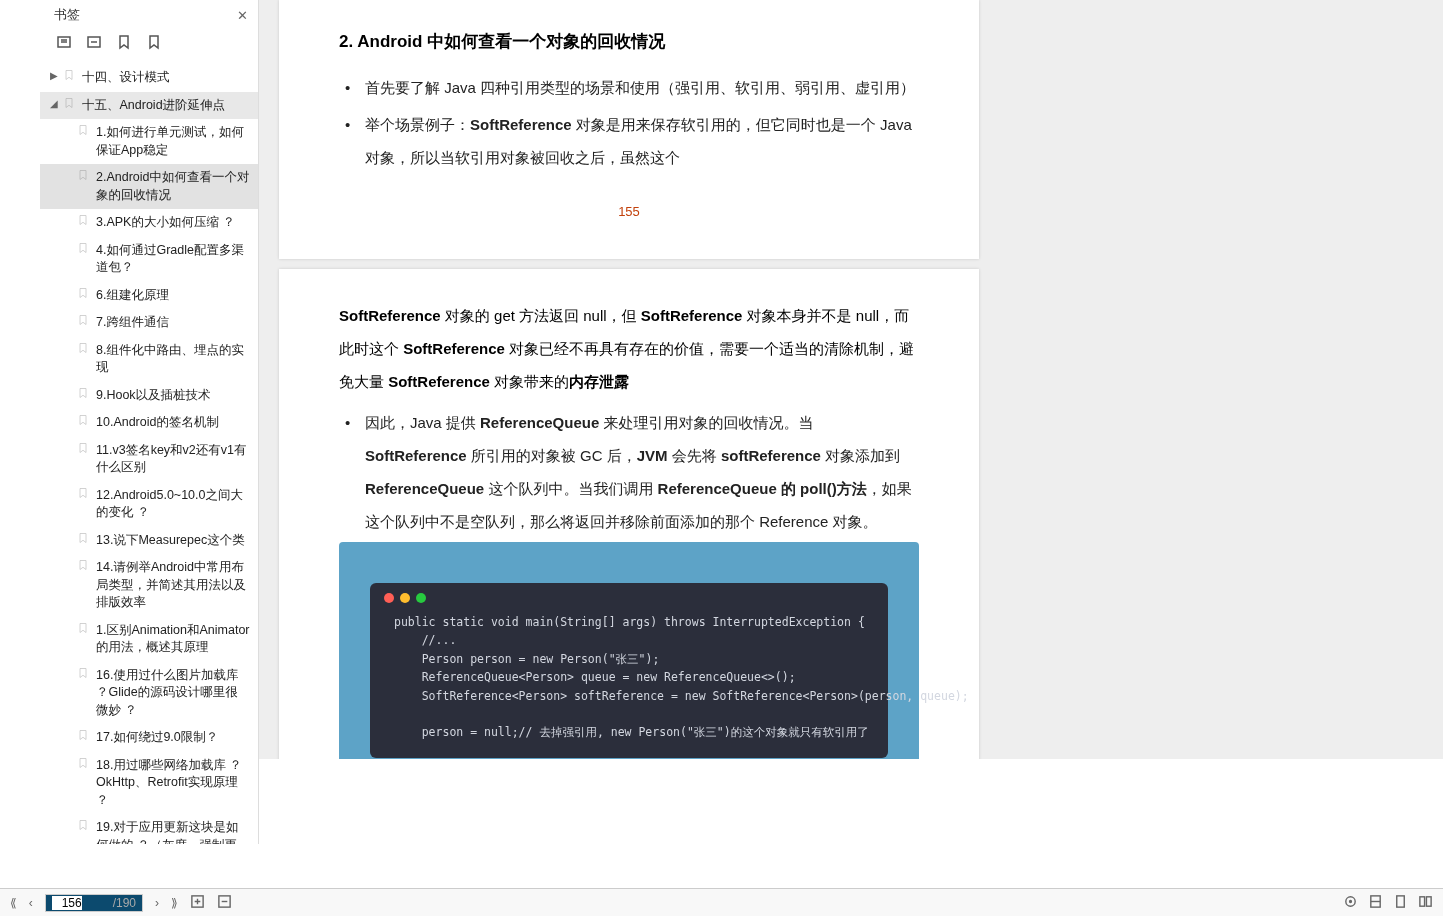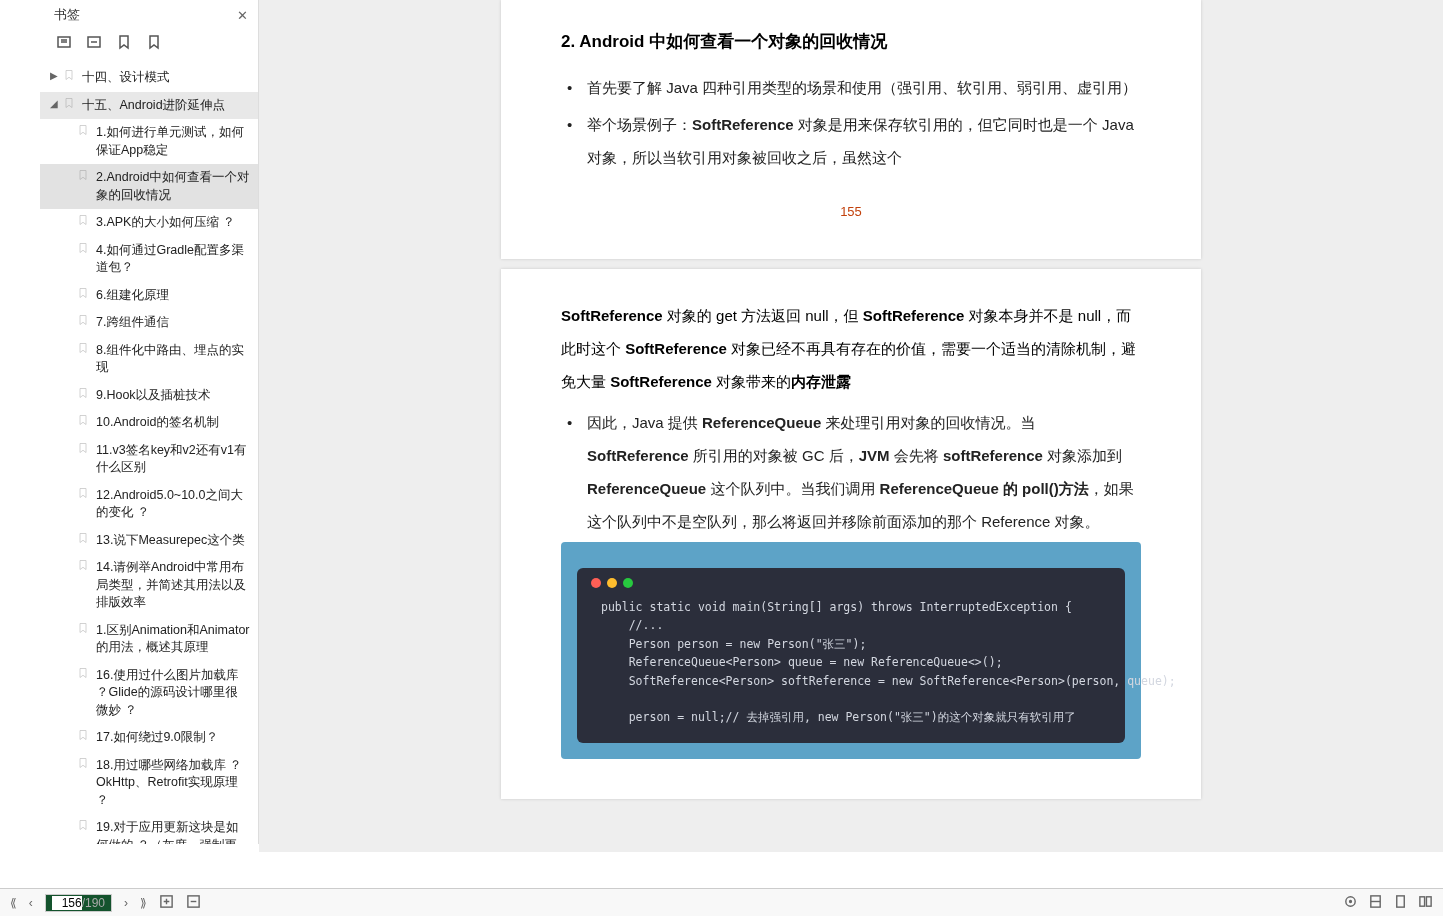--- a/index.html
+++ b/index.html
@@ -8,37 +8,37 @@
   .sidebar-header { display:flex; align-items:center; justify-content:space-between; padding:6px 10px 6px 14px; font-size:13px; color:#333; }
   .sidebar-toolbar { display:flex; gap:14px; padding:4px 16px 10px; color:#555; }
   .sidebar-toolbar svg { width:16px; height:16px; stroke:#555; fill:none; stroke-width:1.5;}
   .tree { overflow-y:auto; flex:1; font-size:12.5px; color:#222; }
   .tree-item { display:flex; align-items:flex-start; padding:5px 8px 5px 10px; cursor:pointer; line-height:1.4; }
   .tree-item.child { padding-left:36px; }
   .tree-item.selected { background:#e2e2e2; }
   .tree-item .caret { width:10px; font-size:10px; color:#666; margin-right:2px;}
   .tree-item .icon { width:14px; margin-right:6px; opacity:.5; flex-shrink:0; display:flex; justify-content:center;}
   .tree-item .label { flex:1; word-break:break-all;}
-  .content { flex:1; background:#eee; height:852px; overflow:auto; padding:0 20px; display:flex; flex-direction:column; align-items:center;}
+  .content { flex:1; background:#eee; height:759px; overflow:auto; padding:0 20px; display:flex; flex-direction:column; align-items:flex-start;}
   .page { background:#fff; width:700px; padding:30px 60px 40px; margin-bottom:10px; box-shadow:0 0 3px rgba(0,0,0,.15);}
   .page h3 { font-size:17px; font-weight:bold; margin-bottom:18px;}
   .page ul { list-style:none; padding-left:0;}
   .page li { position:relative; padding-left:26px; font-size:15px; line-height:2.2; margin-bottom:4px; color:#222;}
   .page li::before { content:"•"; position:absolute; left:6px; top:0;}
   .page .pagenum { text-align:center; font-size:13px; margin-top:30px; color:#c2410c;}
   .page p { font-size:15px; line-height:2.2; margin-bottom:8px;}
   .codebox { background:#2b2e3b; border-radius:6px; padding:30px 24px 16px; position:relative; margin-top:10px;}
   .codebox::before { content:""; position:absolute; left:14px; top:10px; width:10px; height:10px; border-radius:50%; background:#ff5f56; box-shadow:16px 0 0 #ffbd2e, 32px 0 0 #27c93f;}
-  .codewrap { background:#5da3c7; padding:16px; border-radius:4px;}
+  .codewrap { background:#5da3c7; padding:31px; border-radius:4px;}
   .codebox code { display:block; color:#d3d7e0; font-family:Consolas,monospace; font-size:11.5px; line-height:1.6; white-space:pre;}
   .bottombar { height:28px; border-top:1px solid #ccc; display:flex; align-items:center; padding:0 10px; font-size:12px; background:#f8f8f8; justify-content:space-between;}
   .nav-left { display:flex; align-items:center; gap:12px;}
-  .pagebox { border:1px solid #ccc; padding:1px 6px; background:#14532d; display:flex; align-items:flex-start;}
+  .pagebox { border:1px solid #ccc; padding:1px 6px; background:#0c4a6e; display:flex; align-items:flex-start;}
   .pagebox input { width:30px; border:none; text-align:right; font-size:12px; outline:none;}
-  .pagebox .total{ color:#aaa;}
+  .pagebox .total{ color:#aaa;margin-left:31px;}
   .nav-right { display:flex; gap:10px; align-items:center;}
   .btn { cursor:pointer; color:#666; }
   svg.ic{width:15px;height:15px;stroke:#666;fill:none;stroke-width:1.5;}
   .main-row{display:flex;flex:1;min-height:0;}
   b{font-weight:bold;}
 </style>
 </head>
 <body>
 
 <div class="main-row">

